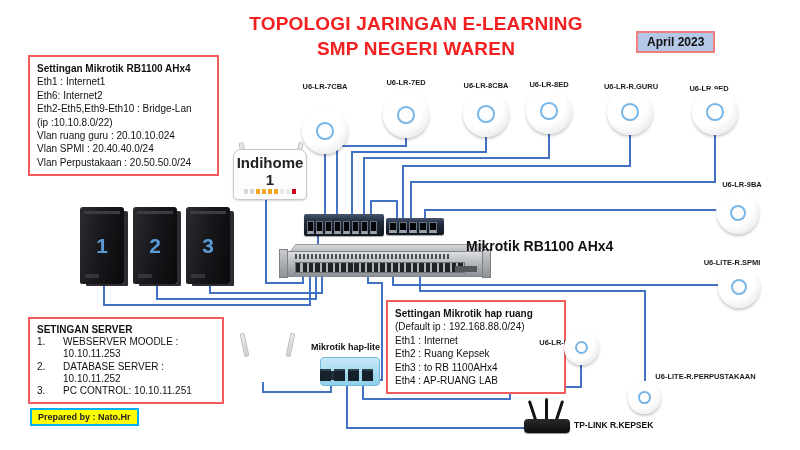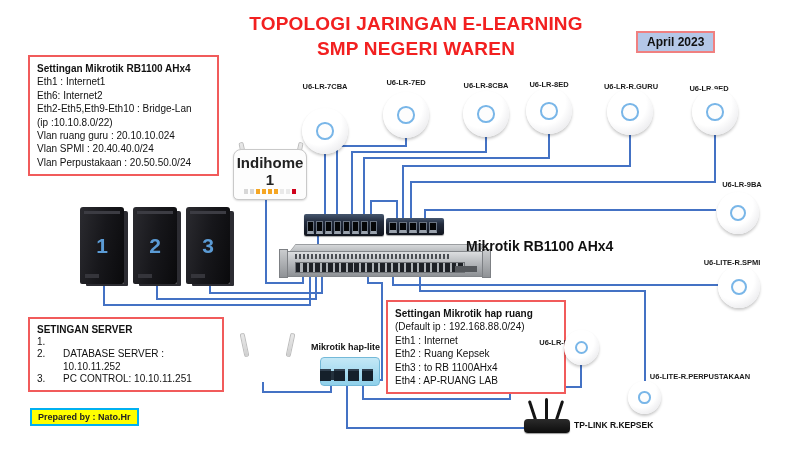--- a/index.html
+++ b/index.html
@@ -121,20 +121,21 @@
     <div>(ip :10.10.8.0/22)</div>
     <div>Vlan ruang guru : 20.10.10.024</div>
     <div>Vlan SPMI : 20.40.40.0/24</div>
     <div>Vlan Perpustakaan : 20.50.50.0/24</div>
   </div>
 
   <div class="info-box box-server" style="left:28px;top:317px;width:178px;">
     <div class="bx-title">SETINGAN SERVER</div>
     <div class="row">
         <span class="num">1.</span>
+        <span>WEBSERVER MOODLE : 10.10.11.253</span>
       </div>
     <div class="row">
         <span class="num">2.</span>
         <span>DATABASE SERVER : 10.10.11.252</span>
       </div>
     <div class="row">
         <span class="num">3.</span>
         <span>PC CONTROL: 10.10.11.251</span>
       </div>
   </div>
@@ -160,21 +161,21 @@
   <div class="ap" style="left:607px;top:89px;width:46px;height:46px;"></div>
   <div class="ap-label" style="left:709px;top:84px;">U6-LR-9ED</div>
   <div class="ap" style="left:692px;top:89px;width:46px;height:46px;"></div>
 
   <div class="ap-label" style="left:742px;top:180px;">U6-LR-9BA</div>
   <div class="ap" style="left:717px;top:192px;width:42px;height:42px;"></div>
   <div class="ap-label" style="left:732px;top:258px;">U6-LITE-R.SPMI</div>
   <div class="ap" style="left:718px;top:266px;width:42px;height:42px;"></div>
   <div class="ap-label" style="left:563px;top:318px;margin-top:20px;">U6-LR-R.LAB</div>
   <div class="ap" style="left:564px;top:330px;width:35px;height:35px;"></div>
-  <div class="ap-label" style="left:700px;top:372px;">U6-LITE-R.PERPUSTAKAAN</div>
+  <div class="ap-label" style="left:700px;top:372px;padding-left:11px;">U6-LITE-R.PERPUSTAKAAN</div>
   <div class="ap" style="left:628px;top:381px;width:33px;height:33px;"></div>
 
   <div class="server" style="left:80px;top:207px;">
       <span class="snum">1</span>
     </div>
   <div class="server" style="left:133px;top:207px;">
       <span class="snum">2</span>
     </div>
   <div class="server" style="left:186px;top:207px;">
       <span class="snum">3</span>

